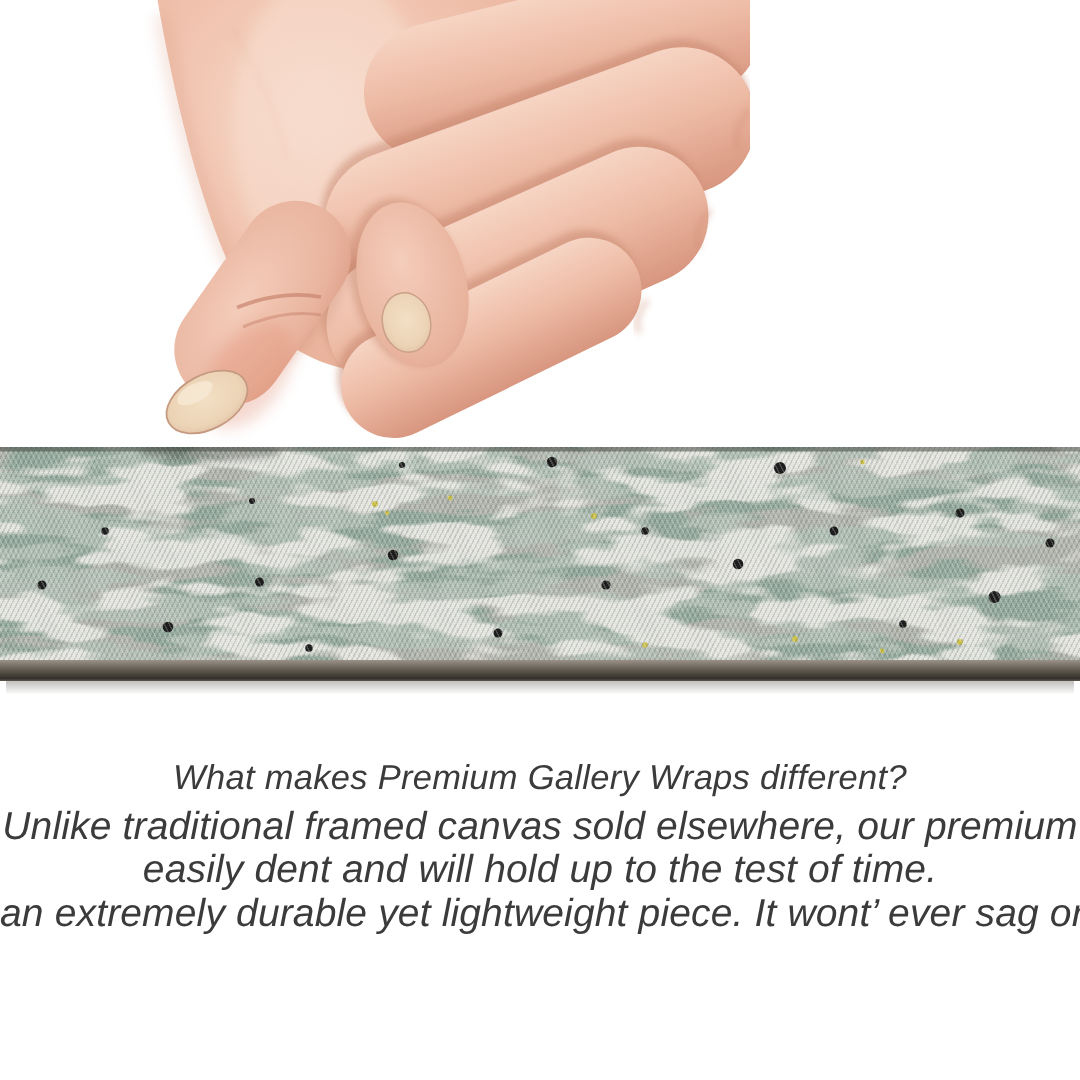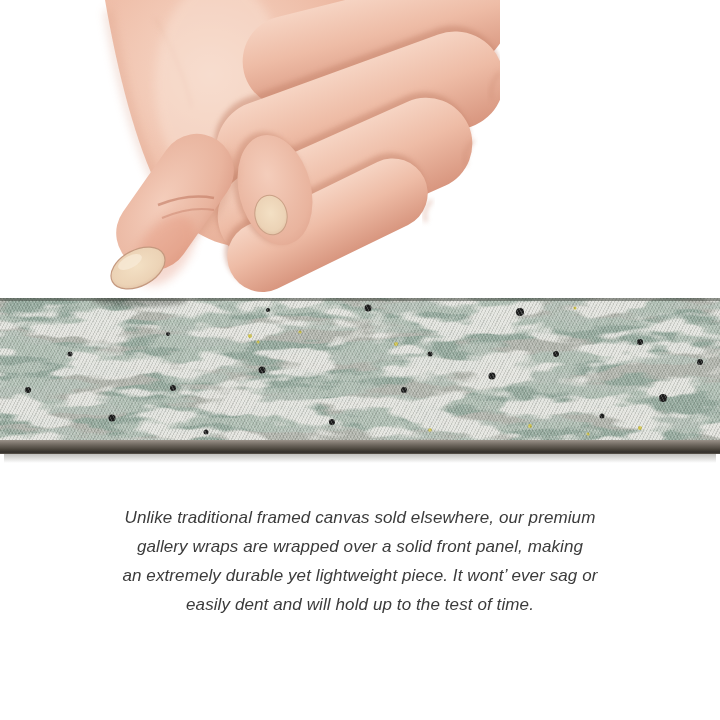--- a/index.html
+++ b/index.html
@@ -31,21 +31,21 @@
   
   .info{
     position:absolute;left:0;top:503px;width:720px;z-index:2;
     text-align:center;font-style:italic;color:var(--ink,#3b3b3b);
   }
   .info .heading{
     font-size:23px;line-height:30px;letter-spacing:.2px;
     white-space:nowrap;margin-bottom:3px;
   }
   .info .line{
-    font-size:17px;line-height:29px;letter-spacing:.1px;white-space:nowrap;
+    font-size:26px;line-height:29px;letter-spacing:.1px;white-space:nowrap;
   }
 </style>
 </head>
 <body>
 
 <div class="stage">
 
   <div class="hand-wrap">
     <svg viewBox="0 0 440 300" width="440" height="300">
       <defs>
@@ -173,19 +173,19 @@
 
       <ellipse cx="140" cy="3" rx="48" ry="6" fill="#3a3f38" opacity="0.4" filter="url(#blurdot)"></ellipse>
     </svg>
     <div class="weave"></div>
     <div class="topline"></div>
     <div class="edge"></div>
   </div>
   <div class="strip-shadow"></div>
 
   <div class="info">
+    <div class="heading">What makes Premium Gallery Wraps different?</div>
     <div class="line">Unlike traditional framed canvas sold elsewhere, our premium</div>
-    <div class="line">gallery wraps are wrapped over a solid front panel, making</div>
+    <div class="line">easily dent and will hold up to the test of time.</div>
     <div class="line">an extremely durable yet lightweight piece. It wont’ ever sag or</div>
-    <div class="line">easily dent and will hold up to the test of time.</div>
   </div>
 
 </div>
 
 </body></html>

